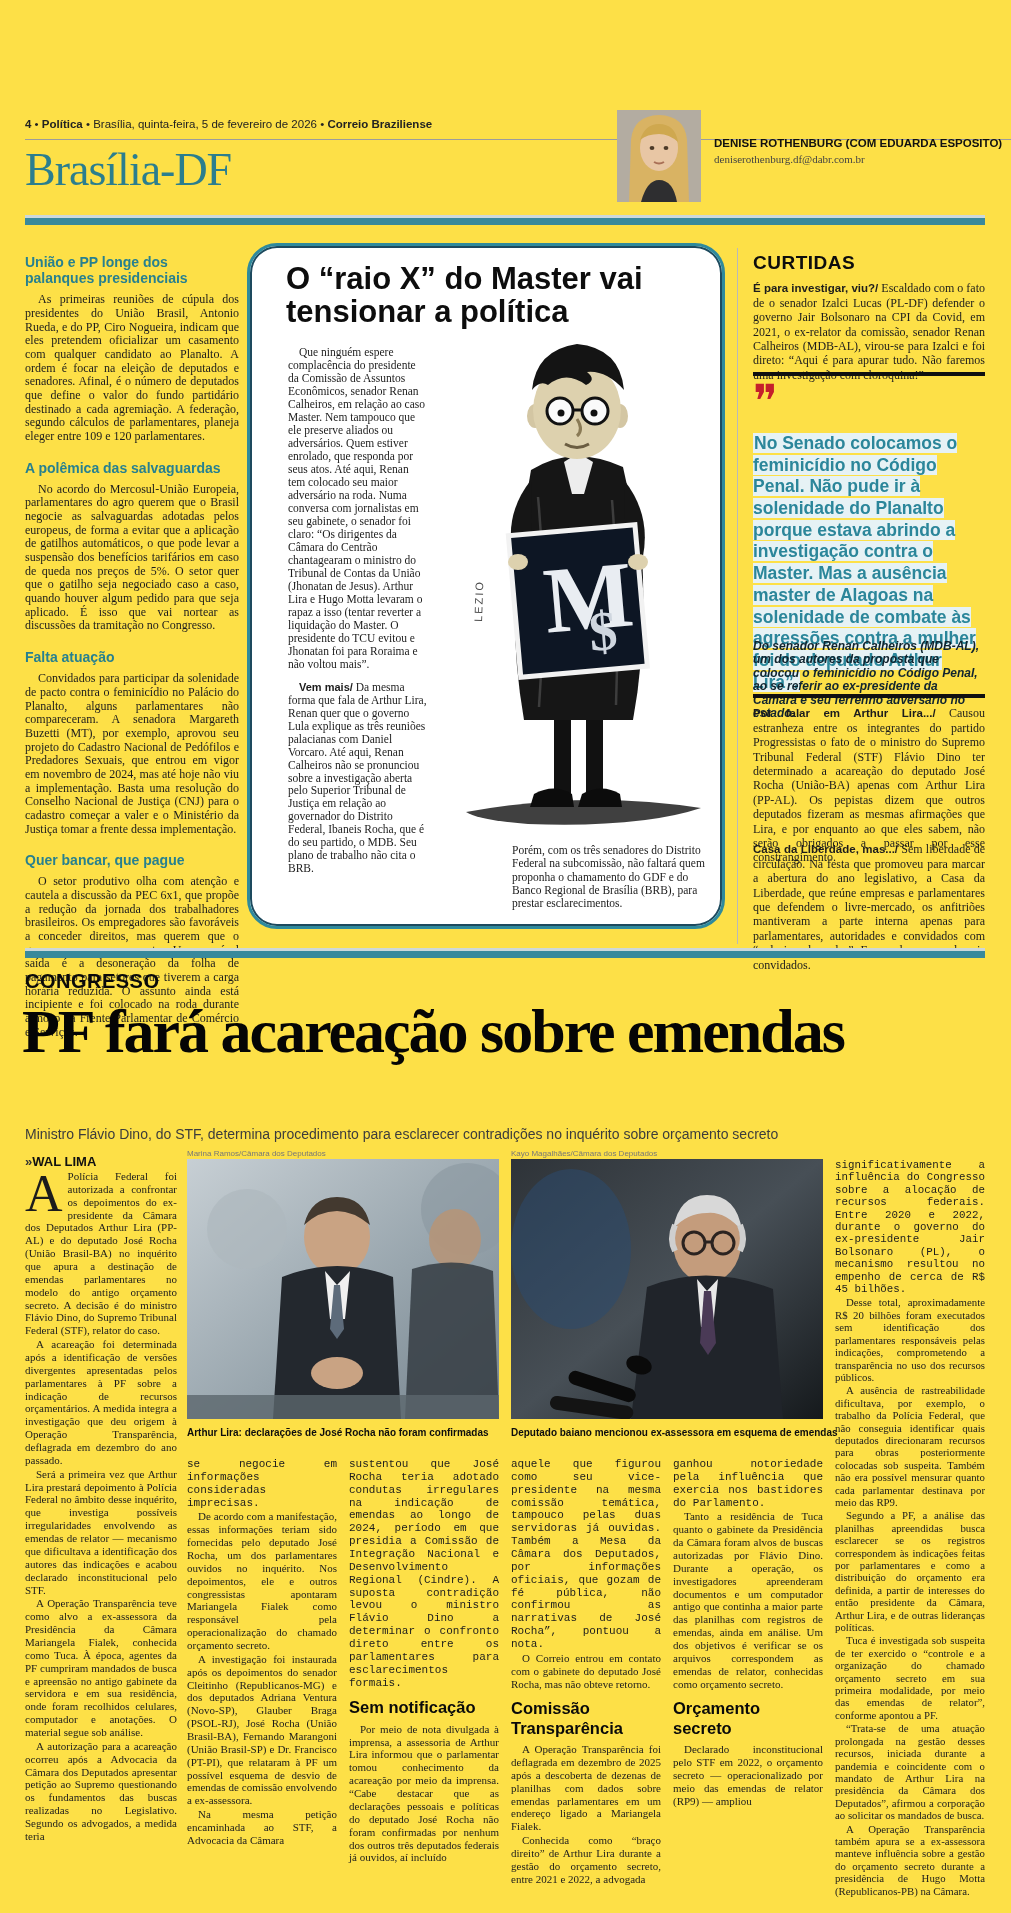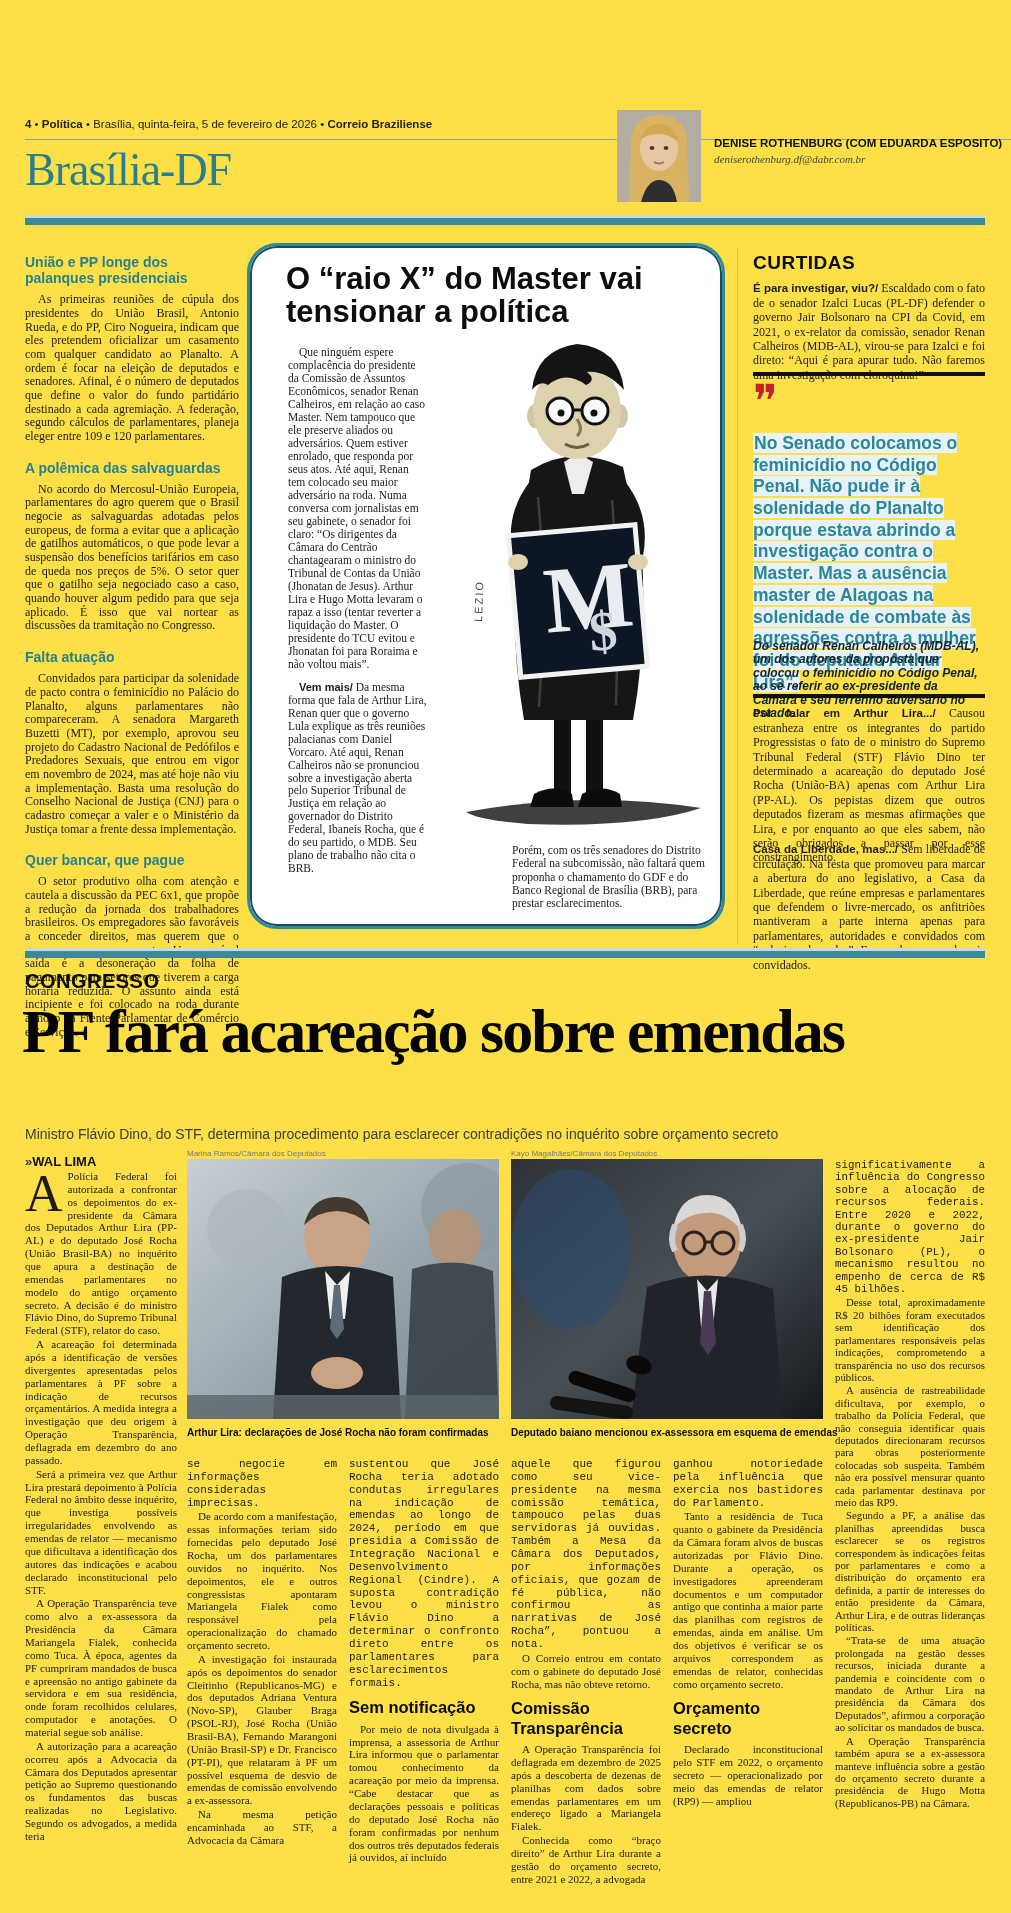--- a/index.html
+++ b/index.html
@@ -8,21 +8,21 @@
   .abs{position:absolute;}
   .sans{font-family:"Liberation Sans","DejaVu Sans",sans-serif;}
   .jus{text-align:justify;}
   
   .hdr-meta{left:25px;top:118px;width:960px;font-size:11.5px;color:#222;}
   .hdr-meta b{font-weight:700;}
   .hdr-rule{left:25px;top:139px;width:986px;height:1px;background:#9c9c9c;}
   .masthead{left:25px;top:143px;font-size:46px;letter-spacing:-1px;color:#2b7e8e;}
   .headshot{left:617px;top:110px;width:84px;height:92px;background:#b6b0a6;overflow:hidden;}
   .author-name{left:714px;top:137px;font-size:11.5px;font-weight:700;color:#111;}
-  .author-mail{left:714px;top:153px;font-size:11px;font-style:italic;color:#444;}
+  .author-mail{left:714px;top:153px;font-size:11px;color:#444;}
   .teal-band{height:10px;background:linear-gradient(#cdd8da 0 28%,#39899b 28% 100%);}
   .band-top{left:25px;top:215px;width:960px;}
   .band-mid{left:25px;top:948px;width:960px;}
   
   .left-col{left:25px;top:246px;width:214px;}
   .mini-head{font-family:"Liberation Sans","DejaVu Sans",sans-serif;font-weight:700;
              font-size:14px;line-height:1.15;color:#27808f;margin:16px 6px 7px 0;}
   .mini-head:first-child{margin-top:8px;}
   .mini-body{font-size:12px;line-height:1.14;text-indent:13px;margin:0;}
   
@@ -279,17 +279,18 @@
     <p>Tanto a residência de Tuca quanto o gabinete da Presidência da Câmara foram alvos de buscas autorizadas por Flávio Dino. Durante a operação, os investigadores apreenderam documentos e um computador antigo que continha a maior parte das planilhas com registros de emendas, ainda em análise. Um dos objetivos é verificar se os arquivos correspondem as emendas de relator, conhecidas como orçamento secreto.</p>
     <div class="sub-head">Orçamento secreto</div>
     <p>Declarado inconstitucional pelo STF em 2022, o orçamento secreto — operacionalizado por meio das emendas de relator (RP9) — ampliou</p>
   </div>
 
   <div class="abs col6 jus">
     <p class="frag">significativamente a influência do Congresso sobre a alocação de recursos federais. Entre 2020 e 2022, durante o governo do ex-presidente Jair Bolsonaro (PL), o mecanismo resultou no empenho de cerca de R$ 45 bilhões.</p>
     <p>Desse total, aproximadamente R$ 20 bilhões foram executados sem identificação dos parlamentares responsáveis pelas indicações, comprometendo a transparência no uso dos recursos públicos.</p>
     <p>A ausência de rastreabilidade dificultava, por exemplo, o trabalho da Polícia Federal, que não conseguia identificar quais deputados direcionaram recursos para obras posteriormente colocadas sob suspeita. Também não era possível mensurar quanto cada parlamentar destinava por meio das RP9.</p>
     <p>Segundo a PF, a análise das planilhas apreendidas busca esclarecer se os registros correspondem às indicações feitas por parlamentares e como a distribuição do orçamento era definida, a partir de interesses do então presidente da Câmara, Arthur Lira, e de outras lideranças políticas.</p>
+    <p>Tuca é investigada sob suspeita de ter exercido o “controle e a organização do chamado orçamento secreto em sua primeira modalidade, por meio das emendas de relator”, conforme apontou a PF.</p>
     <p>“Trata-se de uma atuação prolongada na gestão desses recursos, iniciada durante a pandemia e coincidente com o mandato de Arthur Lira na presidência da Câmara dos Deputados”, afirmou a corporação ao solicitar os mandados de busca.</p>
     <p>A Operação Transparência também apura se a ex-assessora manteve influência sobre a gestão do orçamento secreto durante a presidência de Hugo Motta (Republicanos-PB) na Câmara.</p>
   </div>
 
 </div>
 
 </body></html>

